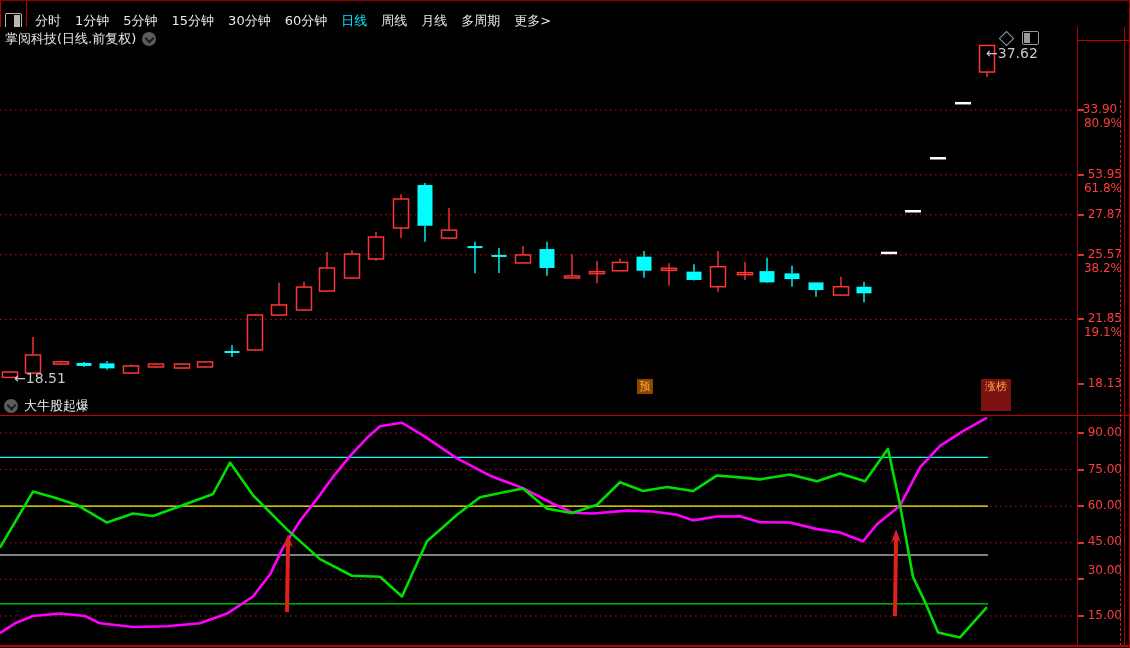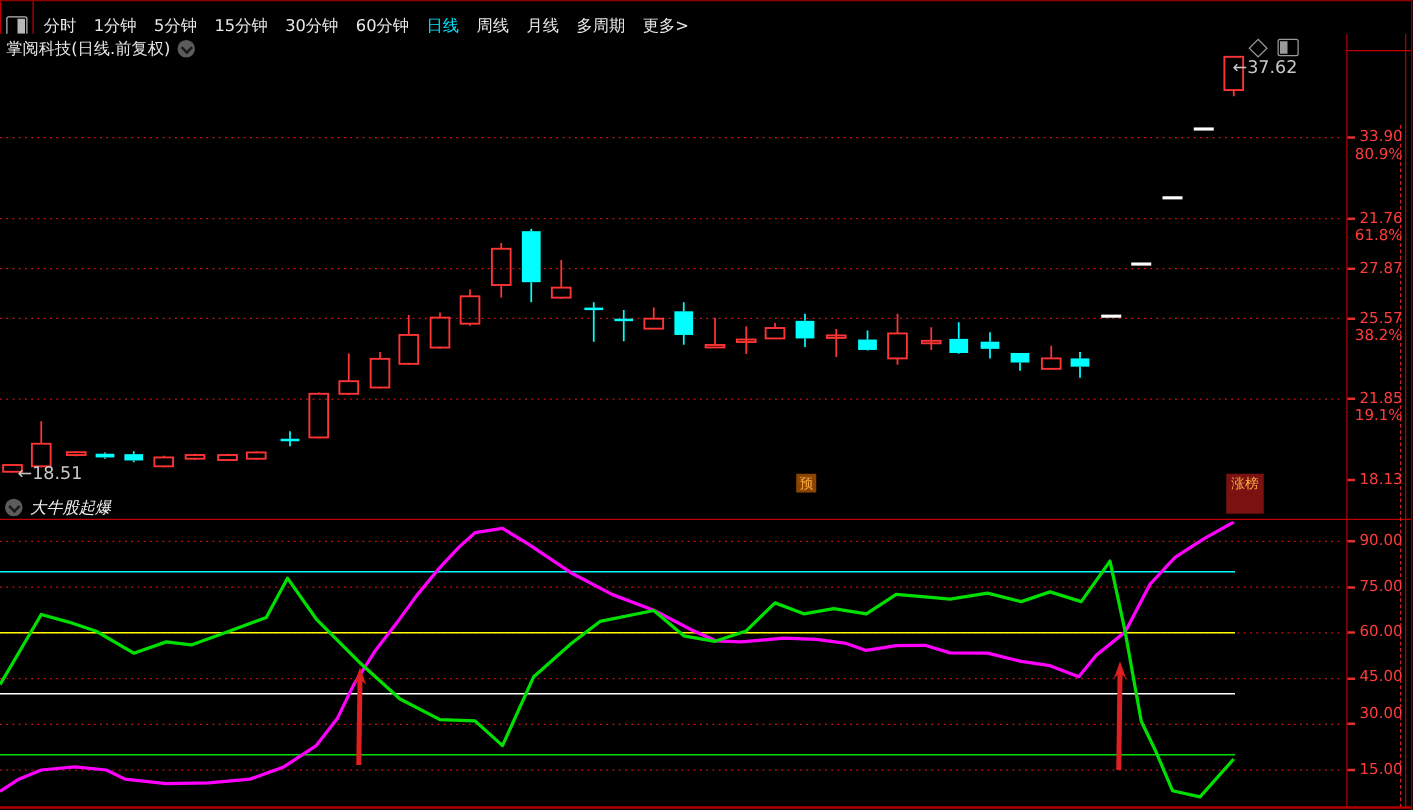--- a/index.html
+++ b/index.html
@@ -27,21 +27,21 @@
   .circle-chevron{width:14px;height:14px;border-radius:50%;background:#5c5c5c;position:relative;display:inline-block;}
   .circle-chevron::after{content:"";position:absolute;left:4px;top:3px;width:5px;height:5px;
       border-right:2px solid #1a1a1a;border-bottom:2px solid #1a1a1a;transform:rotate(45deg);}
   .corner-icons{position:absolute;top:4px;right:38px;display:flex;align-items:center;gap:10px;z-index:5;}
   .diamond-icon{width:9px;height:9px;border:1px solid #9a9a9a;transform:rotate(45deg);}
   .split-icon{width:15px;height:12px;border:1px solid #9a9a9a;border-radius:2px;position:relative;}
   .split-icon::after{content:"";position:absolute;left:1px;top:1px;bottom:1px;width:6px;background:#9a9a9a;}
   .marker{position:absolute;font-size:11px;line-height:15px;text-align:center;z-index:4;}
   
   .ind-header{position:absolute;top:396px;left:0;width:100%;height:20px;background:#000;
-              border-bottom:1px solid #c00000;box-sizing:border-box;display:flex;align-items:center;gap:6px;padding-left:4px;font-style:italic;}
+              border-bottom:1px solid #c00000;box-sizing:border-box;display:flex;align-items:center;gap:6px;padding-left:4px;}
   .ind-name{color:#f0f0f0;font-size:13px;}
   .ind-params{display:flex;gap:11px;font-size:13px;white-space:nowrap;}
   
   .ind-panel{position:absolute;top:417px;left:0;width:1077px;height:229px;background:#000;}
   
   .vline{position:absolute;width:1px;background:#b00000;}
   .vline-dash{position:absolute;width:0;border-left:1px dashed #d02020;}
   .bottom-line{position:absolute;left:0;width:100%;height:2px;background:#b00000;}
   .axlab{position:absolute;color:#ff3c3c;font-size:12px;line-height:13px;text-align:right;width:44px;left:1078px;}
   .axtick{position:absolute;left:1078px;width:6px;height:2px;background:#e03030;}
@@ -230,24 +230,24 @@
       </svg>
   </div>
 
   <div class="vline" style="left:1077px;top:27px;height:619px;"></div>
   <div class="vline-dash" style="left:1120px;top:100px;height:546px;"></div>
   <div class="vline" style="left:1124px;top:27px;height:619px;"></div>
   <div class="bottom-line" style="top:645px;"></div>
 
   <div id="axisLabels">
       <div class="axtick" style="top: 109.075px;"></div>
-      <div class="axlab" style="top: 103.075px;">33.90</div>
+      <div class="axlab" style="top: 103.075px; text-align: center;">33.90</div>
       <div class="axlab" style="top: 117.075px;">80.9%</div>
       <div class="axtick" style="top: 173.865px;"></div>
-      <div class="axlab" style="top: 167.865px;">21.76</div>
+      <div class="axlab" style="top: 167.865px;">53.95</div>
       <div class="axlab" style="top: 181.865px;">61.8%</div>
       <div class="axtick" style="top: 213.816px;"></div>
       <div class="axlab" style="top: 207.816px;">27.87</div>
       <div class="axtick" style="top: 253.767px;"></div>
       <div class="axlab" style="top: 247.767px;">25.57</div>
       <div class="axlab" style="top: 261.767px;">38.2%</div>
       <div class="axtick" style="top: 318.384px;"></div>
       <div class="axlab" style="top: 312.384px;">21.85</div>
       <div class="axlab" style="top: 326.384px;">19.1%</div>
       <div class="axtick" style="top: 383px;"></div>

